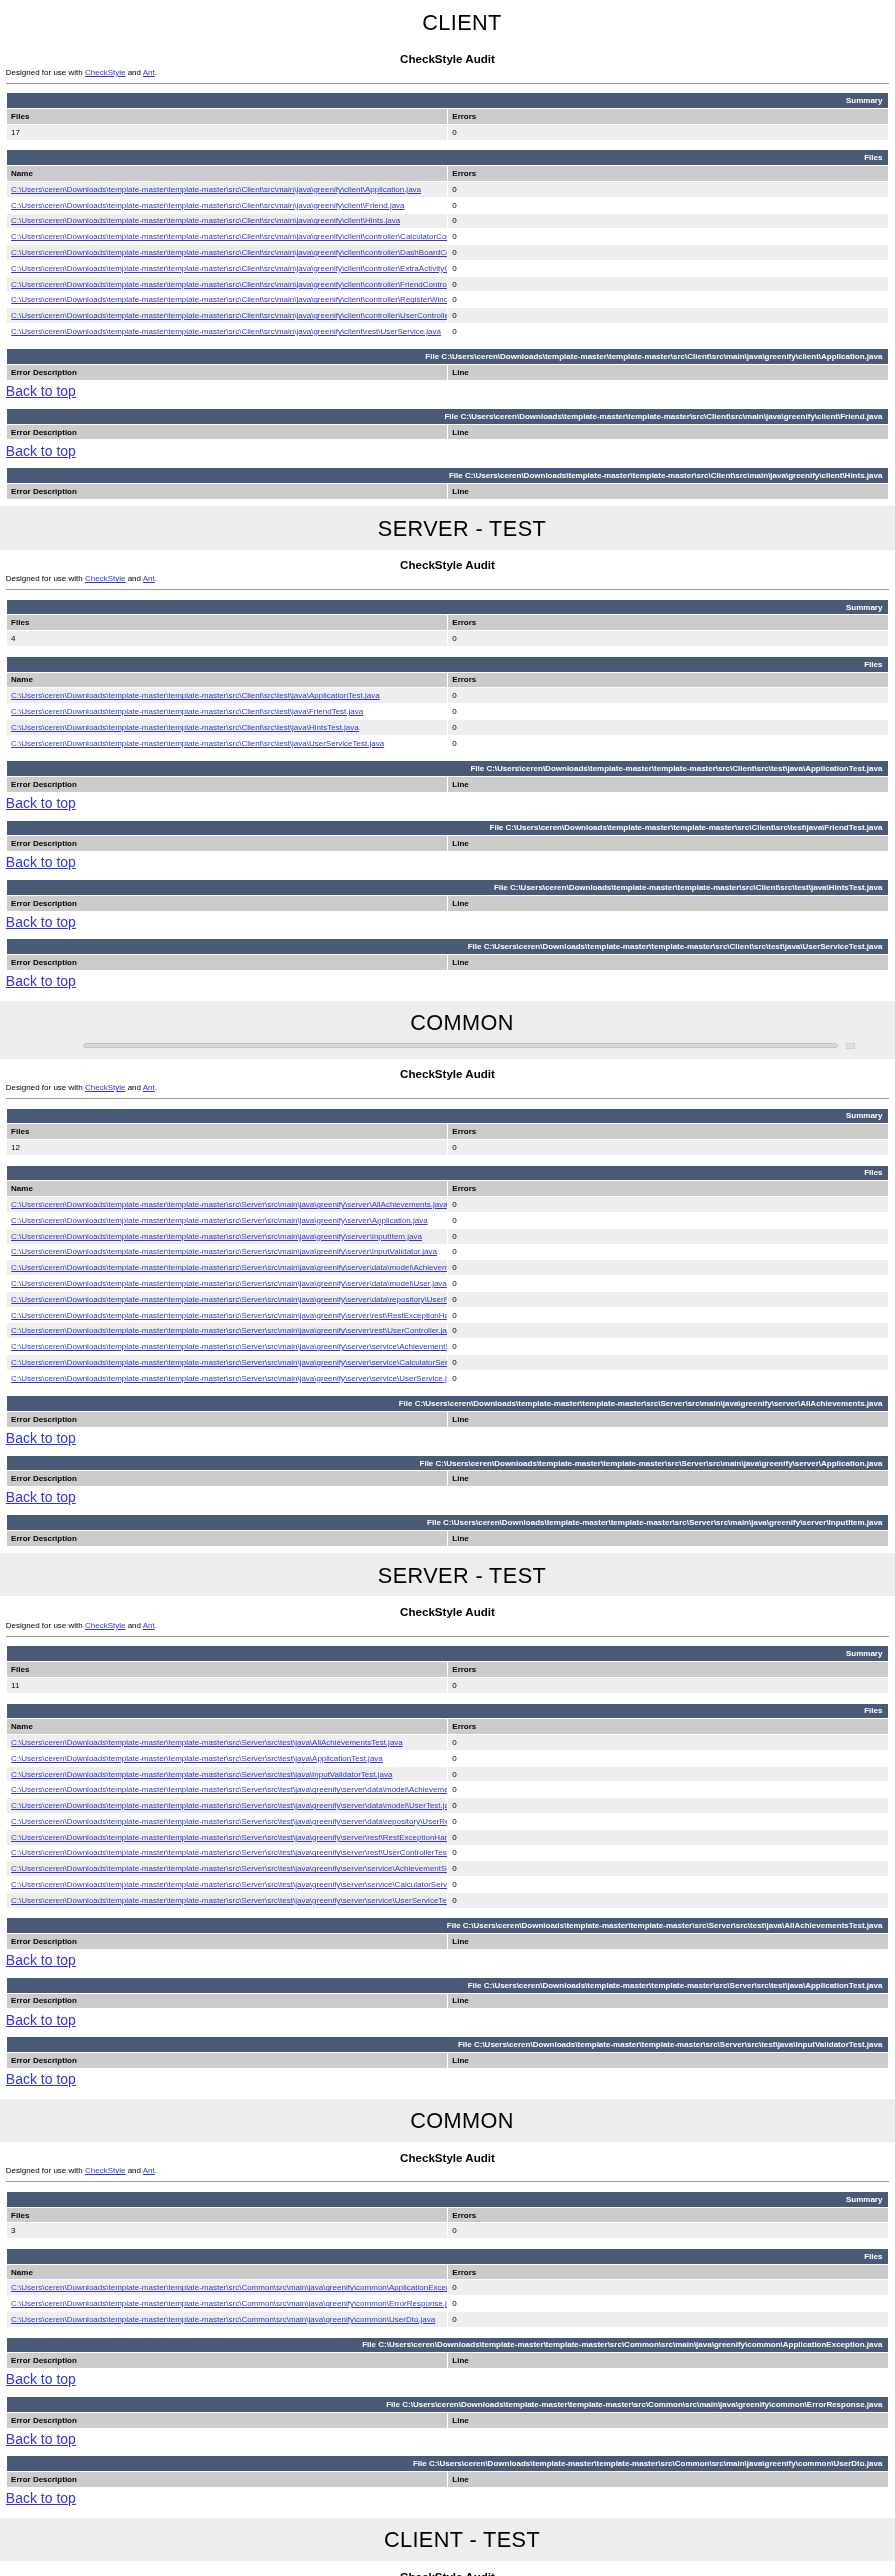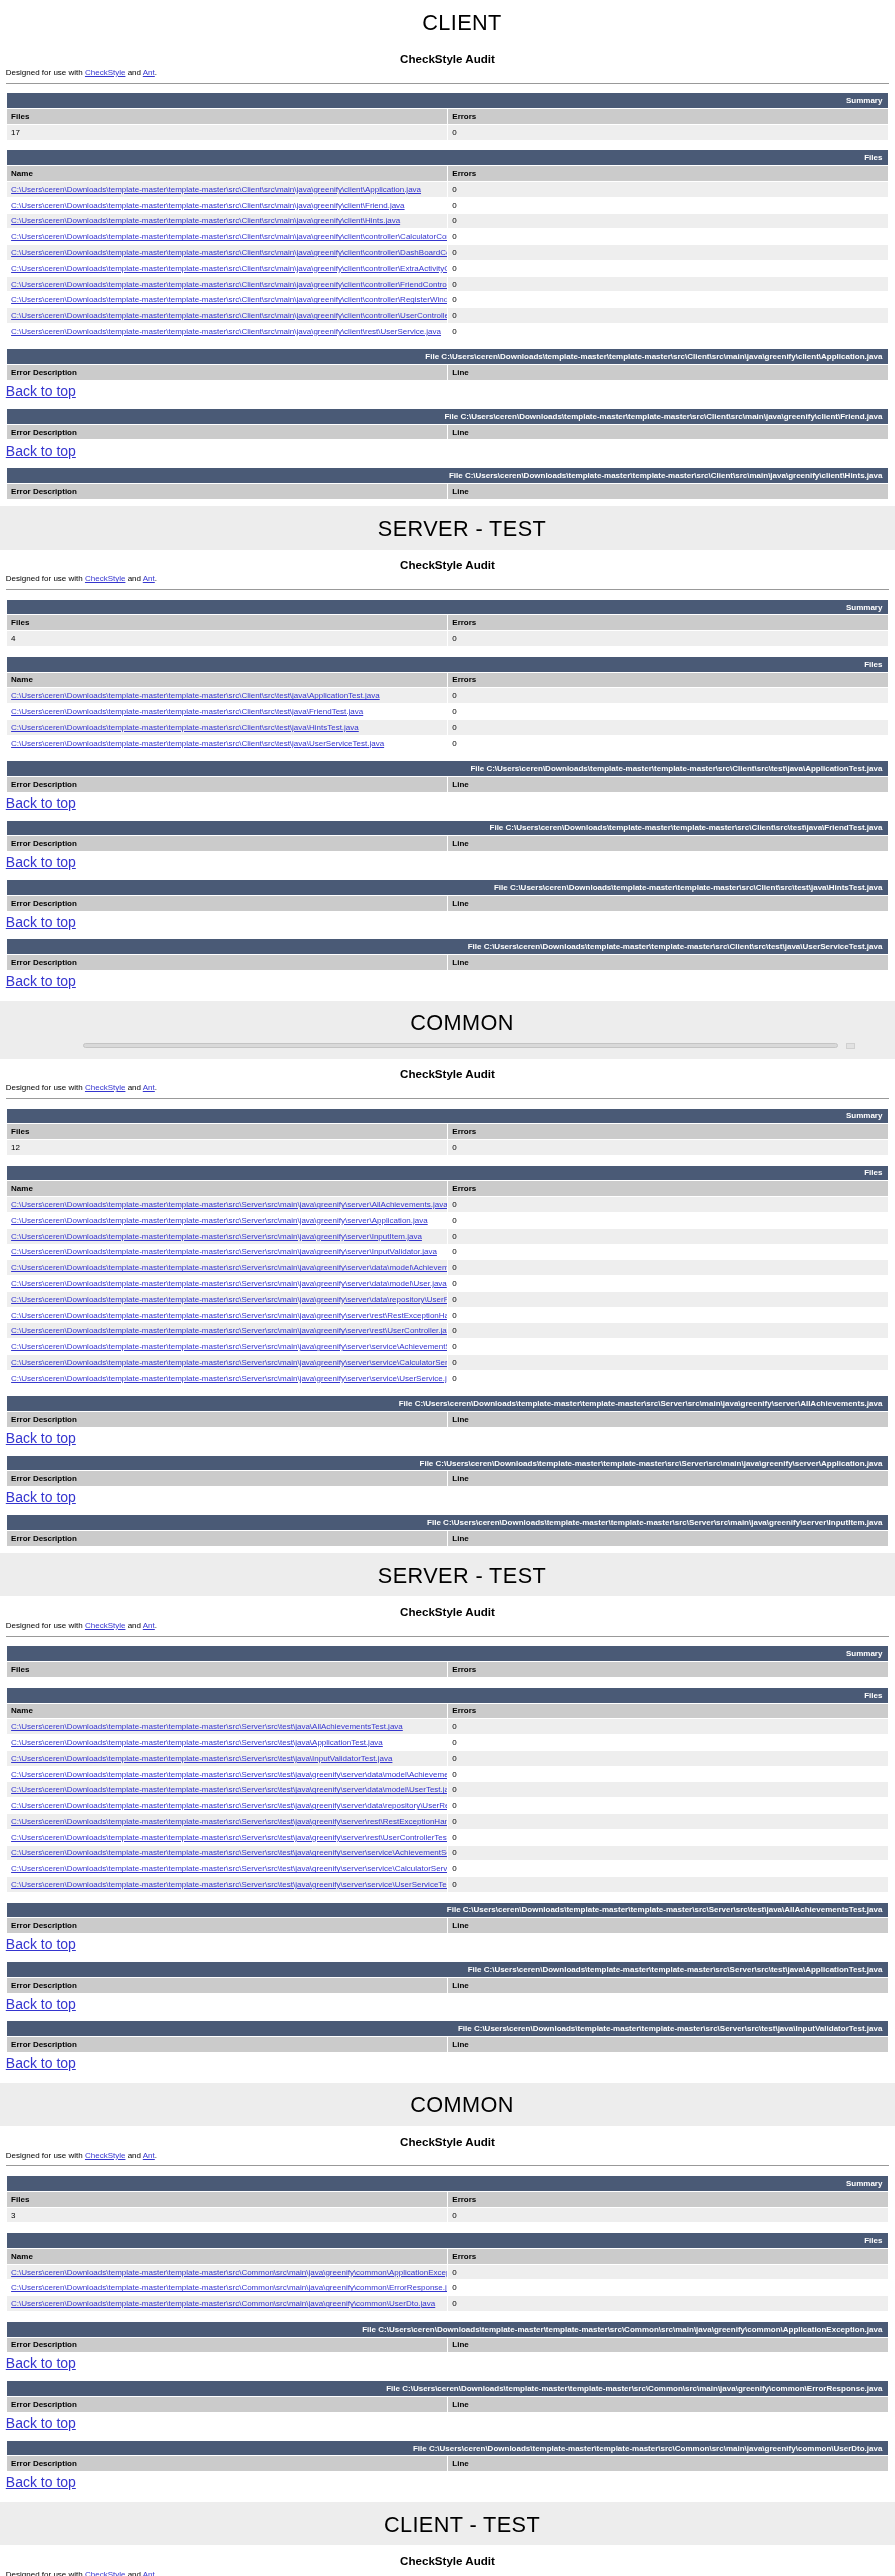--- a/index.html
+++ b/index.html
@@ -340,20 +340,24 @@
       </div>
       <div class="report"><div class="rtitle">CheckStyle Audit</div><div class="subtitle"><span>Designed for use with </span><a href="#">CheckStyle</a><span> and </span><a href="#">Ant</a><span>.</span></div><div class="hr"></div><table class="tbl">
           <tbody>
             <tr>
               <td class="bar" colspan="2">Summary</td>
             </tr>
             <tr class="head">
               <td class="colhead w-files">Files</td>
               <td class="colhead">Errors</td>
             </tr>
+            <tr class="odd">
+              <td class="w-files">11</td>
+              <td>0</td>
+            </tr>
           </tbody>
         </table><table class="tbl">
           <tbody>
             <tr>
               <td class="bar" colspan="2">Files</td>
             </tr>
             <tr>
               <td class="colhead">Name</td>
               <td class="colhead w-err">Errors</td>
             </tr>

